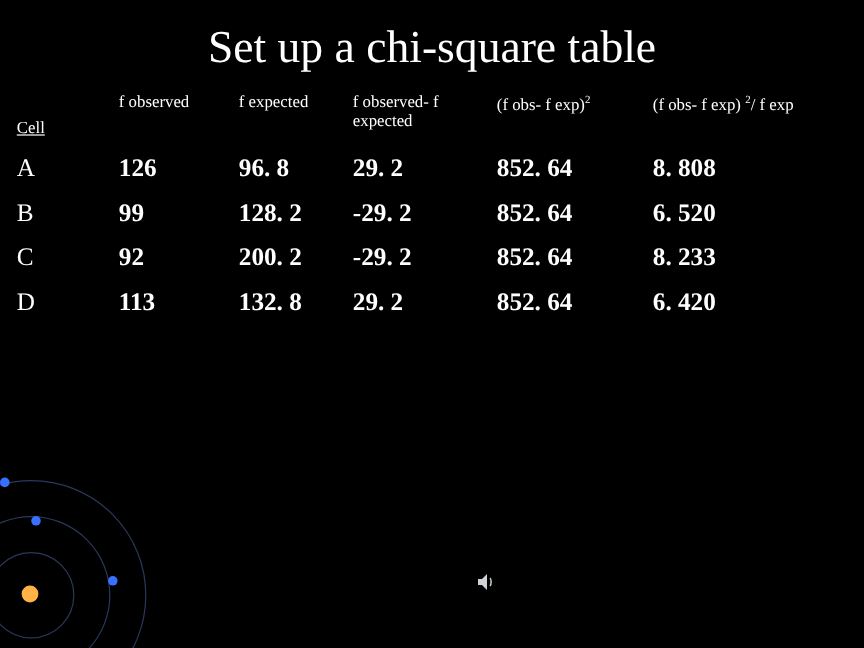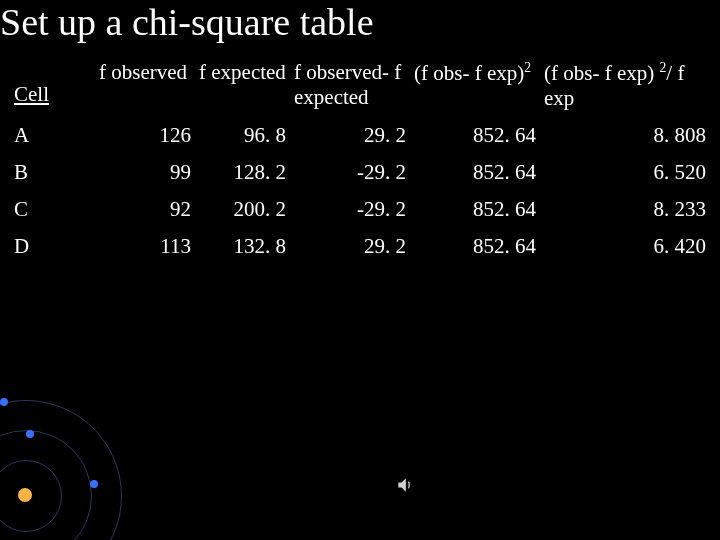--- a/index.html
+++ b/index.html
@@ -15,47 +15,50 @@
   }
   .slide {
     width: 720px;
     height: 540px;
     position: relative;
     box-sizing: border-box;
   }
   .title {
     font-size: 38px;
     font-family: "Times New Roman", Times, serif;
+    text-align: center;
+    padding-top: 18px;
     padding-bottom: 10px;
   }
   .tablewrap {
     padding: 0 10px 0 10px;
   }
   table {
     width: 700px;
     border-collapse: collapse;
     font-family: "Times New Roman", Times, serif;
   }
   th, td {
     padding: 6px 4px;
     vertical-align: top;
     font-weight: normal;
   }
   thead th {
-    font-size: 21px;
+    font-size: 14px;
     text-align: left;
   }
   tbody td {
     font-size: 21px;
   }
   tbody td.label {
     text-align: left;
   }
   tbody td.num {
-    text-align: right;
+    text-align: left;
+    font-weight: bold;
   }
   .col-cell   { width: 85px; }
   .col-fobs   { width: 100px; }
   .col-fexp   { width: 95px; }
   .col-diff   { width: 120px; }
   .col-sq     { width: 130px; }
   .col-contr  { width: 170px; }
   sup { font-size: 0.65em; }
 
   

